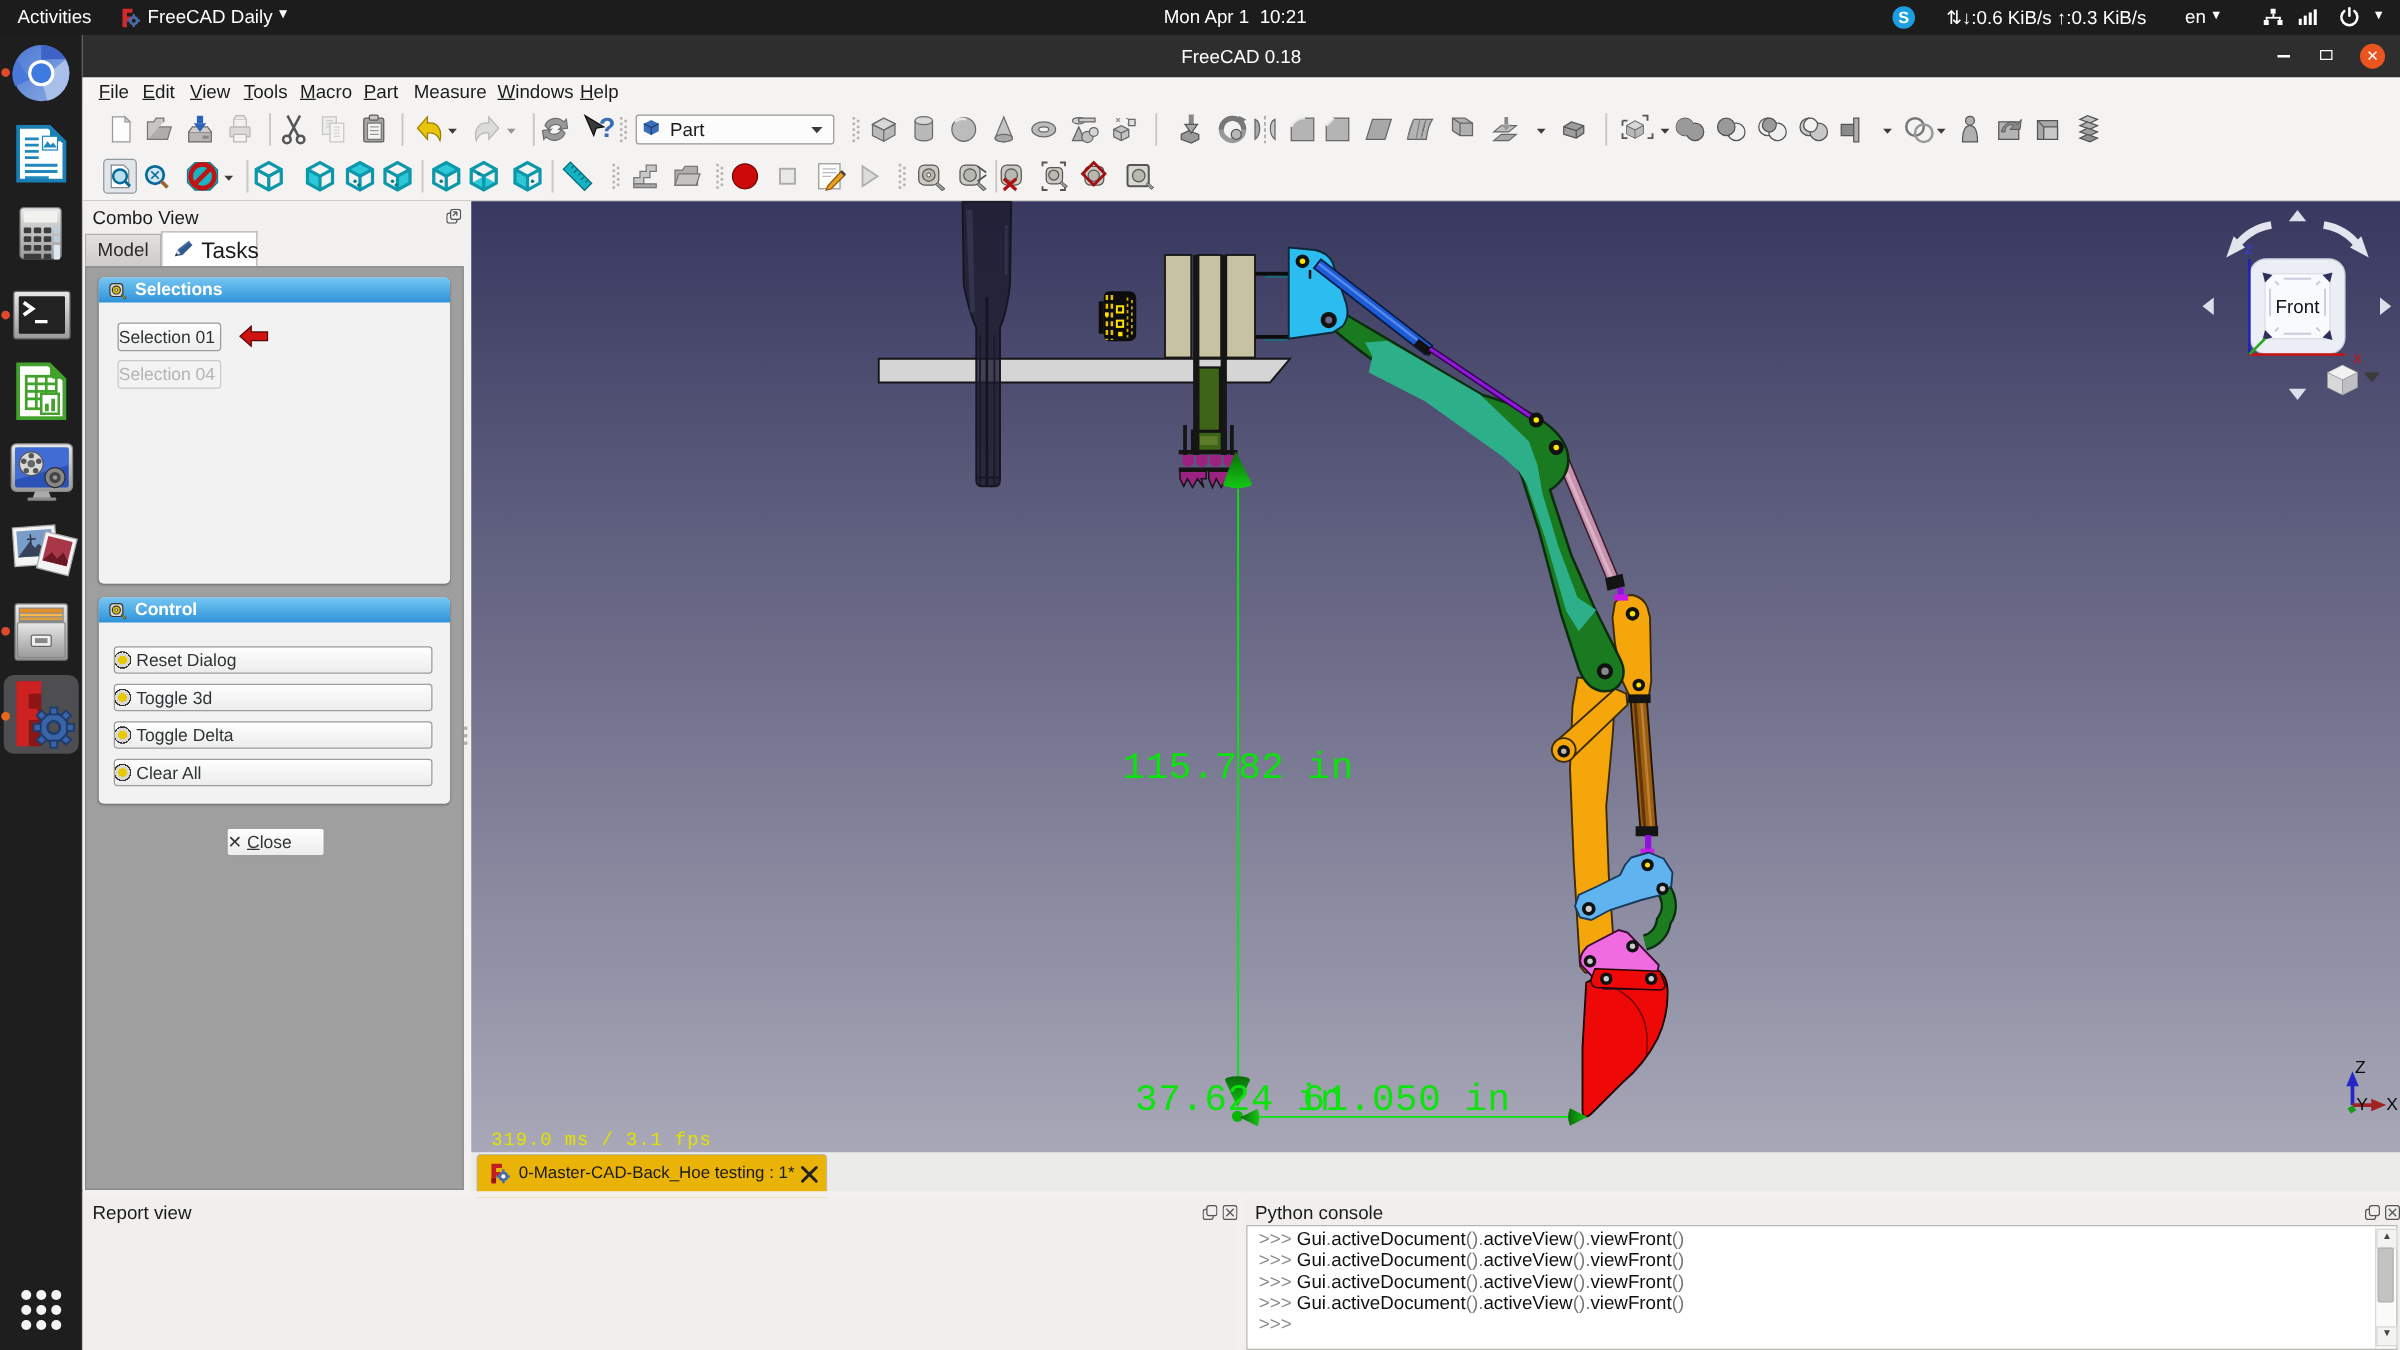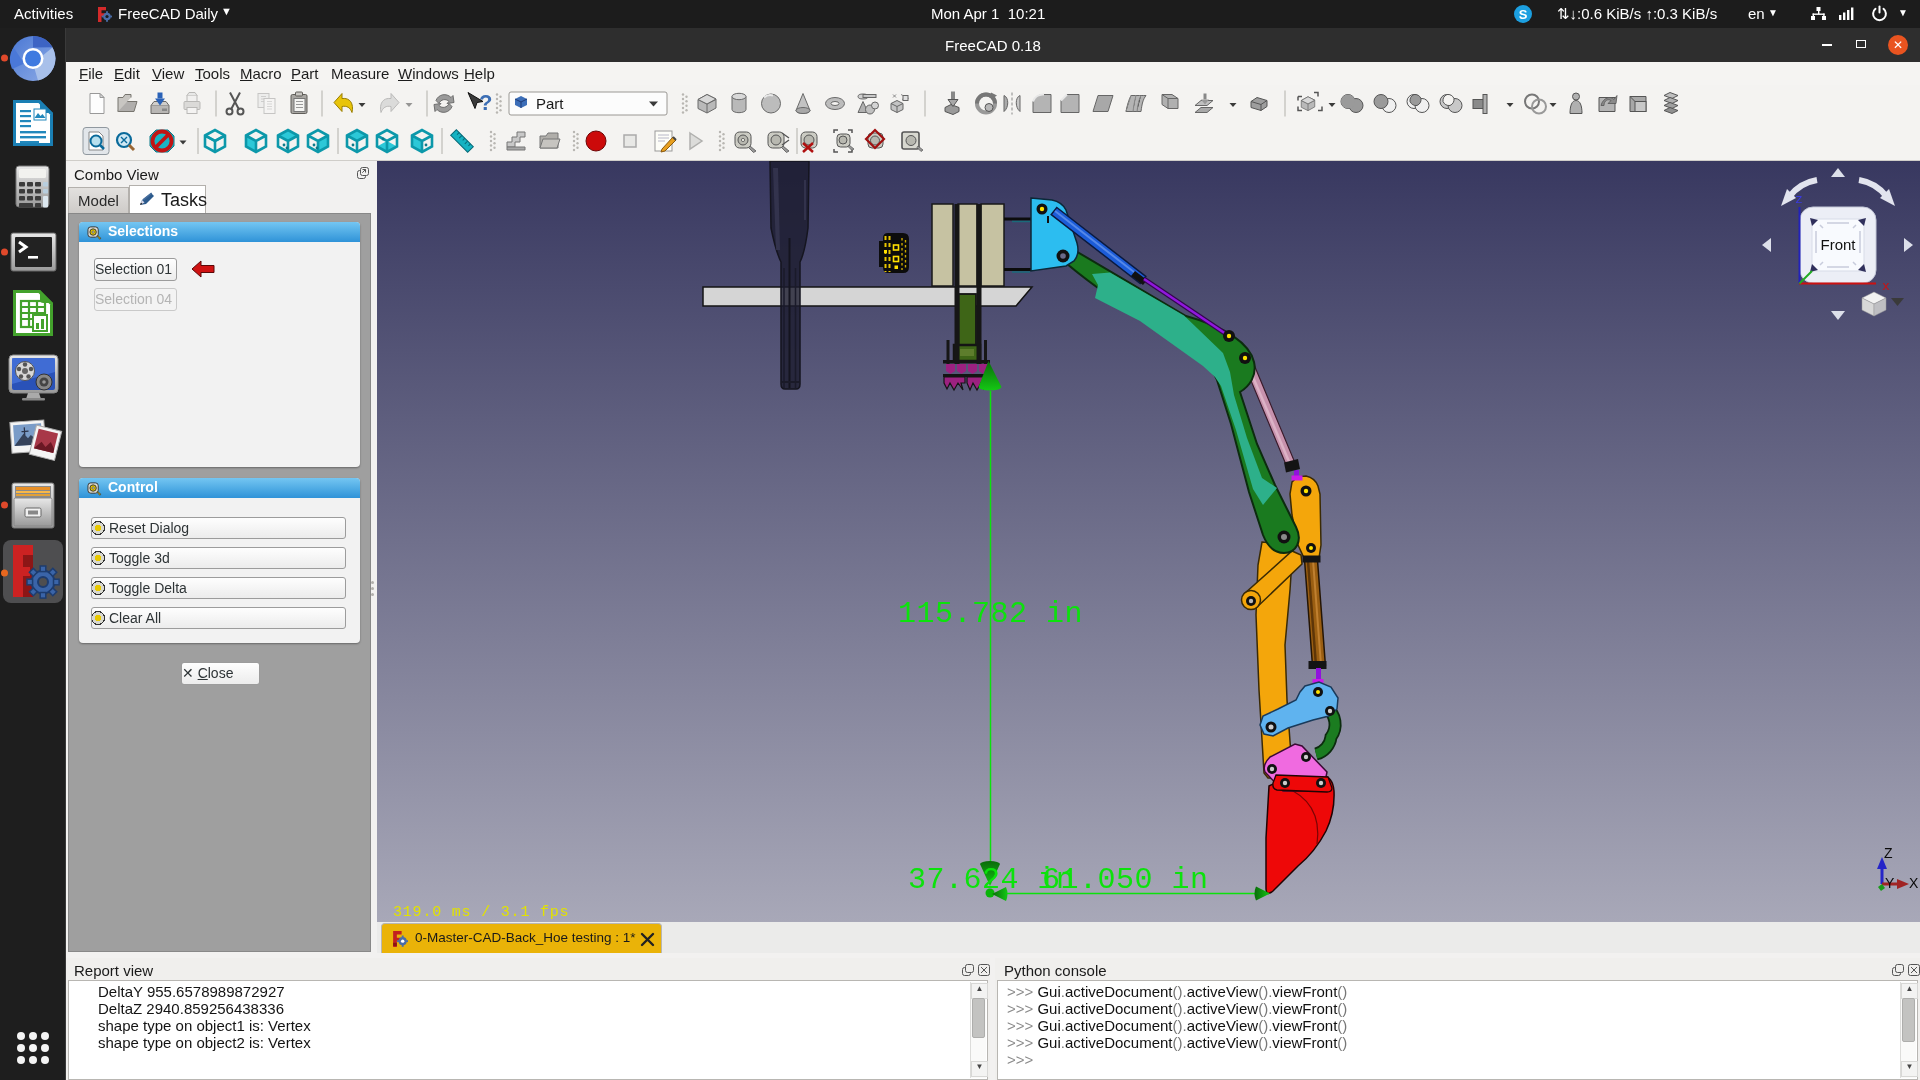--- a/index.html
+++ b/index.html
@@ -954,26 +954,20 @@
 <div class="abs" id="report">
   <span class="abs ptitle" style="left:8px;top:4px">Report view</span>
   <svg class="abs" style="left:896px;top:6px" width="12" height="12" viewBox="0 0 12 12">
         <rect x="0.5" y="3.5" width="8" height="8" rx="2" fill="none" stroke="#555"></rect>
         <rect x="3.5" y="0.5" width="8" height="8" rx="2" fill="#f0efed" stroke="#555"></rect>
       </svg>
   <svg class="abs" style="left:912px;top:6px" width="12" height="12" viewBox="0 0 12 12">
         <rect x="0.5" y="0.5" width="11" height="11" rx="2" fill="none" stroke="#555"></rect>
         <path d="M3 3l6 6M9 3l-6 6" stroke="#555"></path>
       </svg>
-  <div class="abs pcontent" style="left:2px;top:22px;width:920px;height:100px;font-size:15px;color:#141414">
-    <div style="padding:2px 0 0 29px;line-height:17px">DeltaY 955.6578989872927<br>DeltaZ 2940.859256438336<br>shape type on object1 is: Vertex<br>shape type on object2 is: Vertex</div>
-    <div class="abs sb" style="right:1px;top:1px;width:16px;height:96px">
-          <div class="sbthumb" style="top:16px;height:40px"></div>
-        </div>
-  </div>
 </div>
 
 <div class="abs" id="pycon">
   <span class="abs ptitle" style="left:9px;top:4px">Python console</span>
   <svg class="abs" style="left:897px;top:6px" width="12" height="12" viewBox="0 0 12 12">
         <rect x="0.5" y="3.5" width="8" height="8" rx="2" fill="none" stroke="#555"></rect>
         <rect x="3.5" y="0.5" width="8" height="8" rx="2" fill="#f0efed" stroke="#555"></rect>
       </svg>
   <svg class="abs" style="left:913px;top:6px" width="12" height="12" viewBox="0 0 12 12">
         <rect x="0.5" y="0.5" width="11" height="11" rx="2" fill="none" stroke="#555"></rect>

